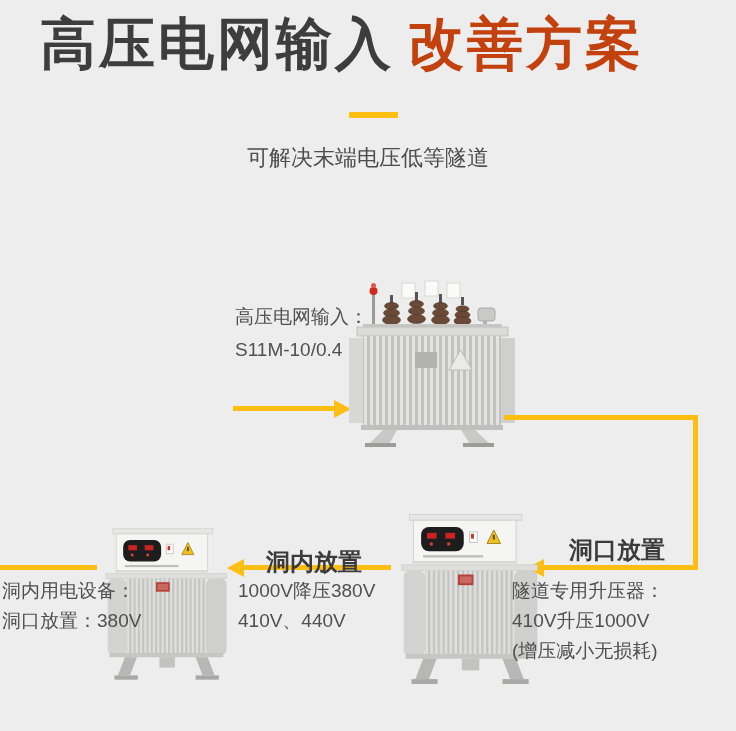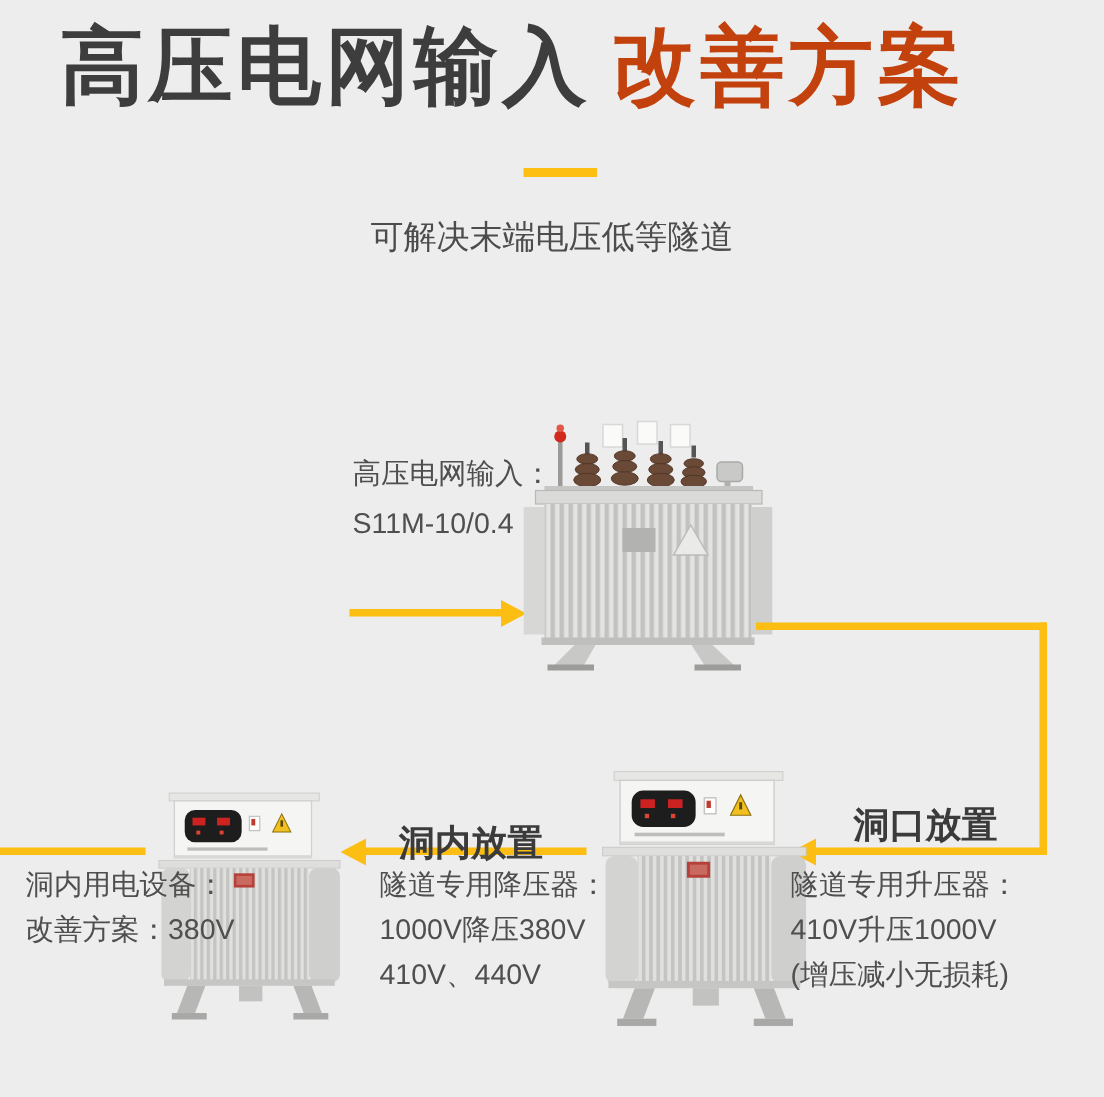--- a/index.html
+++ b/index.html
@@ -11,21 +11,21 @@
   
   .title{position:absolute;left:40px;top:12px;margin:0;font-size:56px;line-height:1.15;
          letter-spacing:3px;font-weight:600;color:#3d3d3d;white-space:nowrap;}
   .title .t-gold{color:#c2410c;font-weight:800;margin-left:14px;}
   .underline{position:absolute;left:349px;top:112px;width:49px;height:6px;background:#fcbf12;}
   .sub{position:absolute;left:0;width:736px;margin:0;text-align:center;color:#4c4c4c;}
   .sub1{top:143px;font-size:22px;}
   .sub2{top:186px;font-size:22px;}
   
   .txt{position:absolute;color:#4f4f4f;font-size:19px;line-height:33px;white-space:nowrap;}
-  .txt.small{line-height:30px;margin-left:15px;}
+  .txt.small{line-height:30px;}
   .input-block{left:235px;top:300px;}
   .equip-block{left:2px;top:576px;}
   .down-block{left:238px;top:576px;}
   .up-block{left:512px;top:576px;}
   .flow-label{position:absolute;margin:0;font-size:24px;font-weight:700;color:#3b3b3b;white-space:nowrap;}
   .label-inside{left:266px;top:546px;}
   .label-entrance{left:569px;top:534px;}
   
   .yline{position:absolute;background:#fcbe12;}
   .ah{position:absolute;width:0;height:0;border-top:9px solid transparent;border-bottom:9px solid transparent;}
@@ -185,25 +185,24 @@
     <rect x="12" y="166" width="132" height="5" fill="#c6c6c4"></rect>
     <polygon points="30,171 44,171 36,192 22,192" fill="#b7b7b5"></polygon>
     <rect x="18" y="192" width="27" height="5" fill="#a8a8a6"></rect>
     <polygon points="112,171 126,171 134,192 120,192" fill="#b7b7b5"></polygon>
     <rect x="112" y="192" width="27" height="5" fill="#a8a8a6"></rect>
     <rect x="70" y="171" width="18" height="12" fill="#c2c2c0"></rect>
   </svg>
 
   <div class="txt small equip-block">
     <div>洞内用电设备：</div>
-    <div>改善方案：380V</div>
+    <div>洞口放置：380V</div>
   </div>
 
   <div class="txt small down-block">
-    <div>隧道专用降压器：</div>
     <div>1000V降压380V</div>
     <div>410V、440V</div>
   </div>
 
   <div class="txt small up-block">
     <div>隧道专用升压器：</div>
     <div>410V升压1000V</div>
     <div>(增压减小无损耗)</div>
   </div>
 

